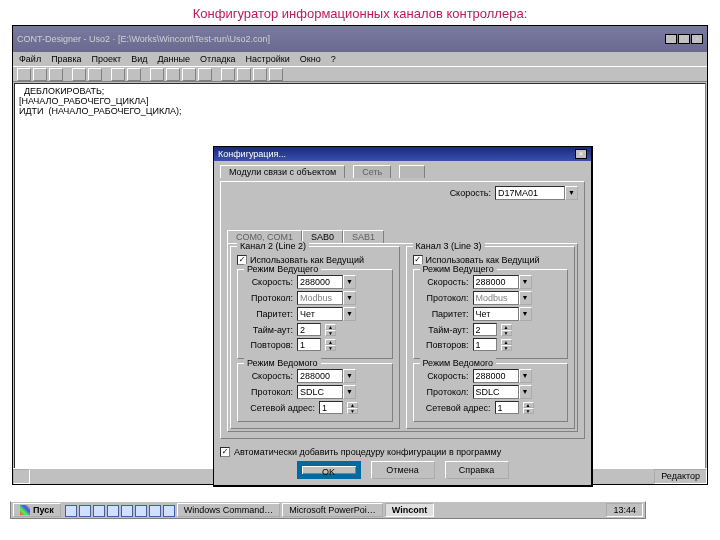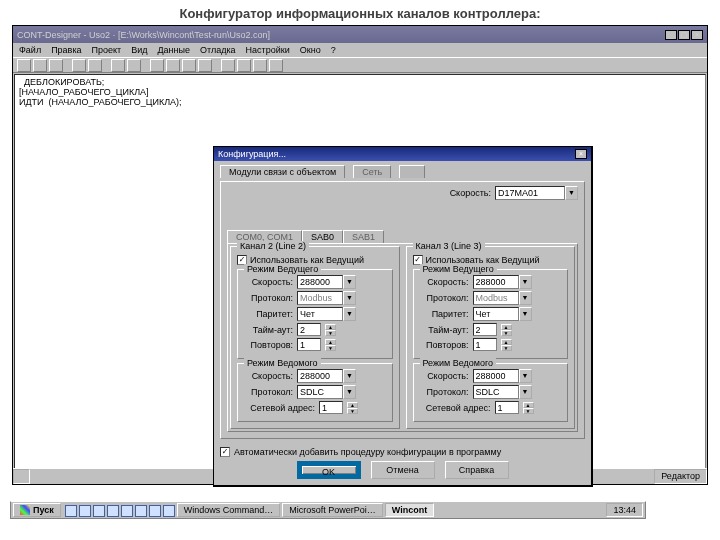--- a/index.html
+++ b/index.html
@@ -1,19 +1,19 @@
 <!DOCTYPE html>
 <html><head>
 <meta charset="utf-8">
 <style>
   * { box-sizing: border-box; font-family: "Tahoma", "Arial", sans-serif; }
   body { margin: 0; background: #fff; width: 720px; height: 540px; overflow: hidden; font-size: 9px; }
-  .page-title { font-weight: bold; font-size: 13px; text-align: center; padding: 6px 0 4px; color: #404040; }
+  .page-title { font-weight: normal; font-size: 13px; text-align: center; padding: 6px 0 4px; color: #be185d; }
   .app { position: relative; width: 696px; height: 460px; margin: 0 auto; background: #c0c0c0; border: 1px solid #000; }
-  .titlebar { height: 17px; background: linear-gradient(#7a7aa0,#6a6a90); color: #d0d0d0; display: flex; align-items: center; padding: 0 4px; font-size: 9px; }
+  .titlebar { height: 26px; background: linear-gradient(#7a7aa0,#6a6a90); color: #d0d0d0; display: flex; align-items: center; padding: 0 4px; font-size: 9px; }
   .titlebar .wincontrols { margin-left: auto; display: flex; gap: 1px; }
   .winbtn { width: 12px; height: 10px; background: #c0c0c0; border: 1px solid #000; font-size: 7px; line-height: 8px; text-align: center; }
   .menubar { height: 14px; background: #c0c0c0; display: flex; gap: 10px; padding: 0 6px; font-size: 9px; align-items: center; }
   .menubar span { color: #000; }
   .toolbar { height: 16px; background: #c0c0c0; border-top: 1px solid #fff; border-bottom: 1px solid #808080; display: flex; gap: 2px; padding: 1px 4px; }
   .tbtn { width: 14px; height: 13px; background: #c0c0c0; border: 1px solid #808080; border-top-color: #fff; border-left-color: #fff; }
   .editor-area { position: relative; height: 396px; background: #fff; border: 1px inset #808080; margin: 1px; padding: 2px 4px; font-family: monospace; font-size: 9px; color: #000; }
   .editor-line { white-space: pre; }
   .statusbar { position: absolute; left: 0; right: 0; bottom: 0; height: 16px; background: #c0c0c0; border-top: 1px solid #fff; display: flex; }
   .status-cell { border: 1px inset #fff; padding: 1px 6px; font-size: 9px; }

